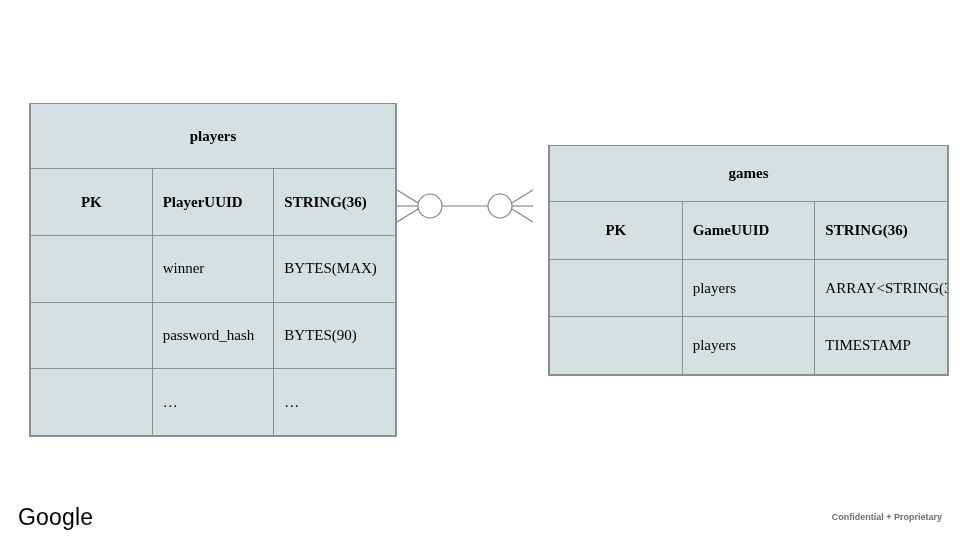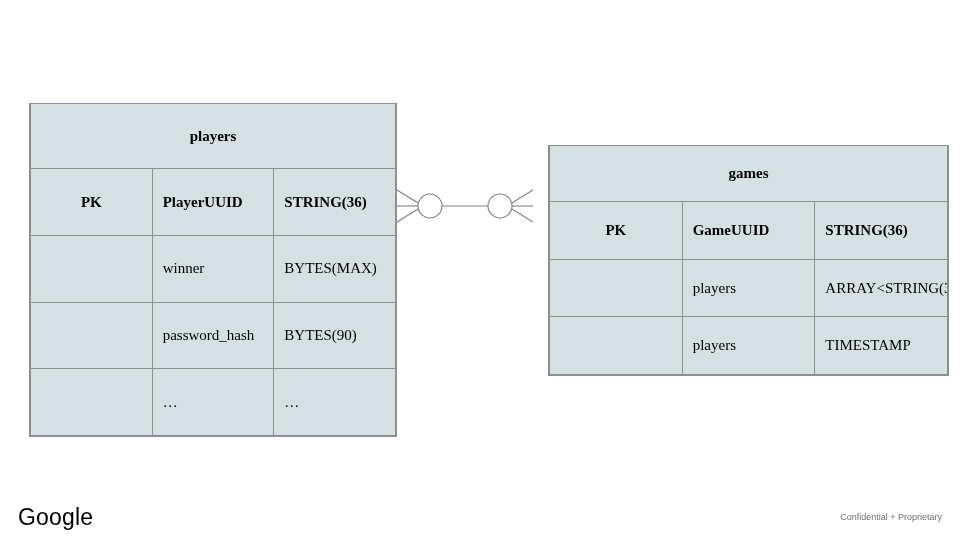--- a/index.html
+++ b/index.html
@@ -114,20 +114,21 @@
     font-family: "Liberation Sans", sans-serif;
   }
 
   #footer-note {
     position: absolute;
     right: 18px;
     top: 512px;
     font-size: 9px;
     color: #6e6e6e;
     font-family: "Liberation Sans", sans-serif;
+    font-weight: bold;
   }
 </style>
 </head>
 <body>
 
 <div class="slide">
 
   <div class="entity" id="players-entity">
     <table>
       <tbody>

